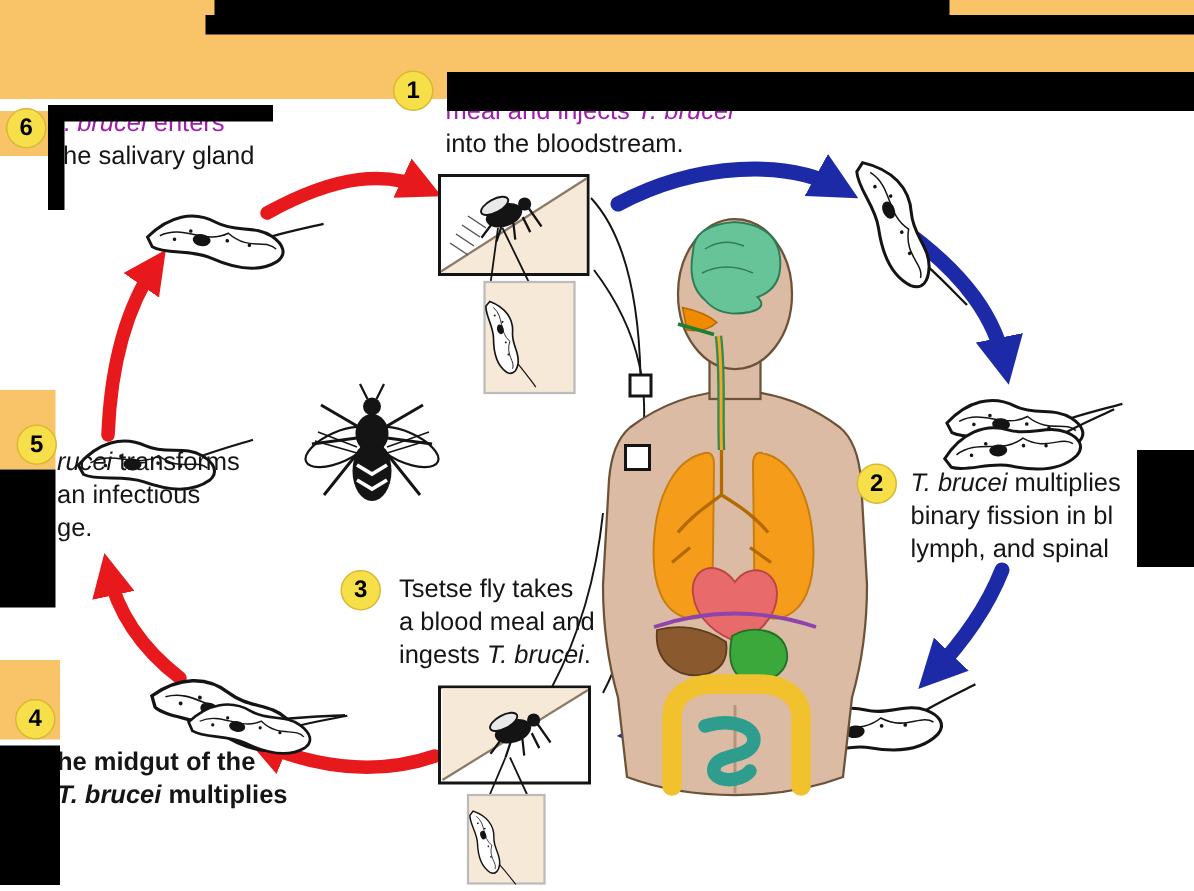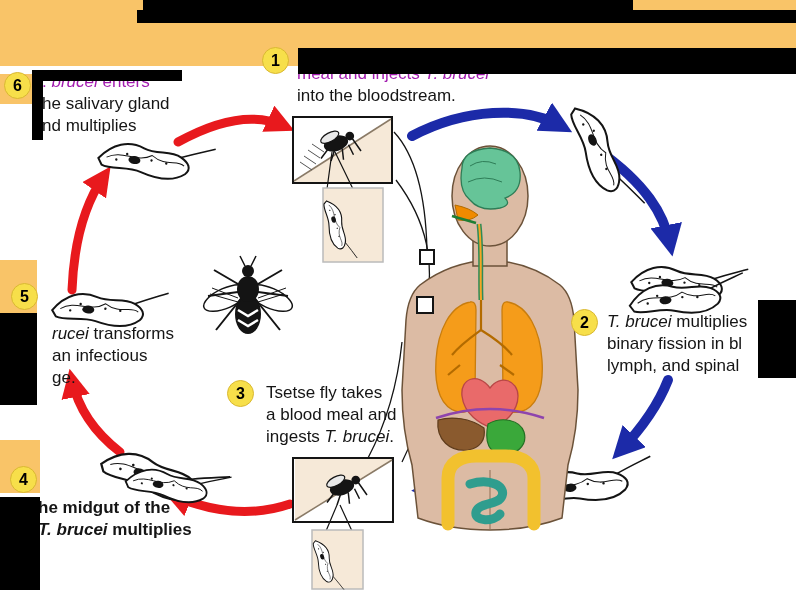--- a/index.html
+++ b/index.html
@@ -186,29 +186,28 @@
     </div>
   <div class="abs step-text" style="left:266px;top:382px;">
       <div class="line"><span>Tsetse fly takes</span></div>
       <div class="line"><span>a blood meal and</span></div>
       <div class="line"><span>ingests </span><i>T. brucei</i><span>.</span></div>
     </div>
   <div class="abs step-text" style="left:38px;top:497px;font-weight:bold;">
       <div class="line"><span>he midgut of the</span></div>
       <div class="line"><i>T. brucei</i><span> multiplies</span></div>
     </div>
-  <div class="abs step-text" style="left:38px;top:323px;padding-left:14px;">
+  <div class="abs step-text" style="left:38px;top:297px;">
       <div class="line"><i>rucei</i><span> transforms</span></div>
       <div class="line"><span>an infectious</span></div>
       <div class="line"><span>ge.</span></div>
     </div>
   <div class="abs step-text" style="left:42px;top:71px;">
       <div class="line dim"><span>. </span><i>brucei</i><span> enters</span></div>
       <div class="line"><span>he salivary gland</span></div>
-      <div class="line"><span>nd multiplies</span></div>
     </div>
 
   <div class="abs badge" style="left:262px;top:47px;">1</div>
   <div class="abs badge" style="left:571px;top:309px;">2</div>
   <div class="abs badge" style="left:227px;top:380px;">3</div>
   <div class="abs badge" style="left:10px;top:466px;">4</div>
   <div class="abs badge" style="left:11px;top:283px;">5</div>
   <div class="abs badge" style="left:4px;top:72px;">6</div>
 
   <div class="abs redact" style="left:143px;top:0;width:490px;height:12px;"></div>

